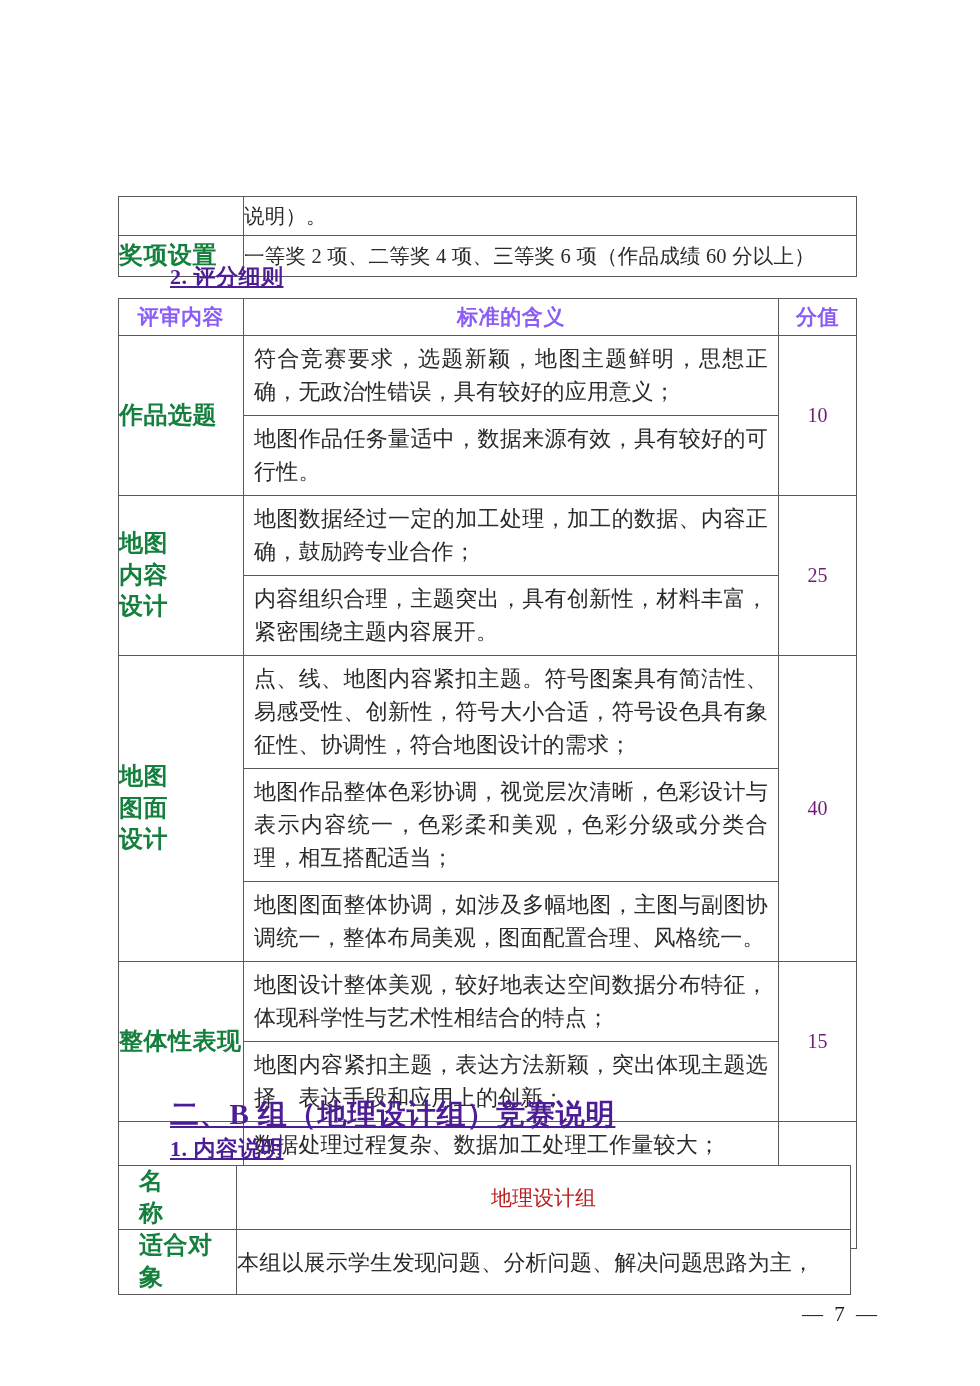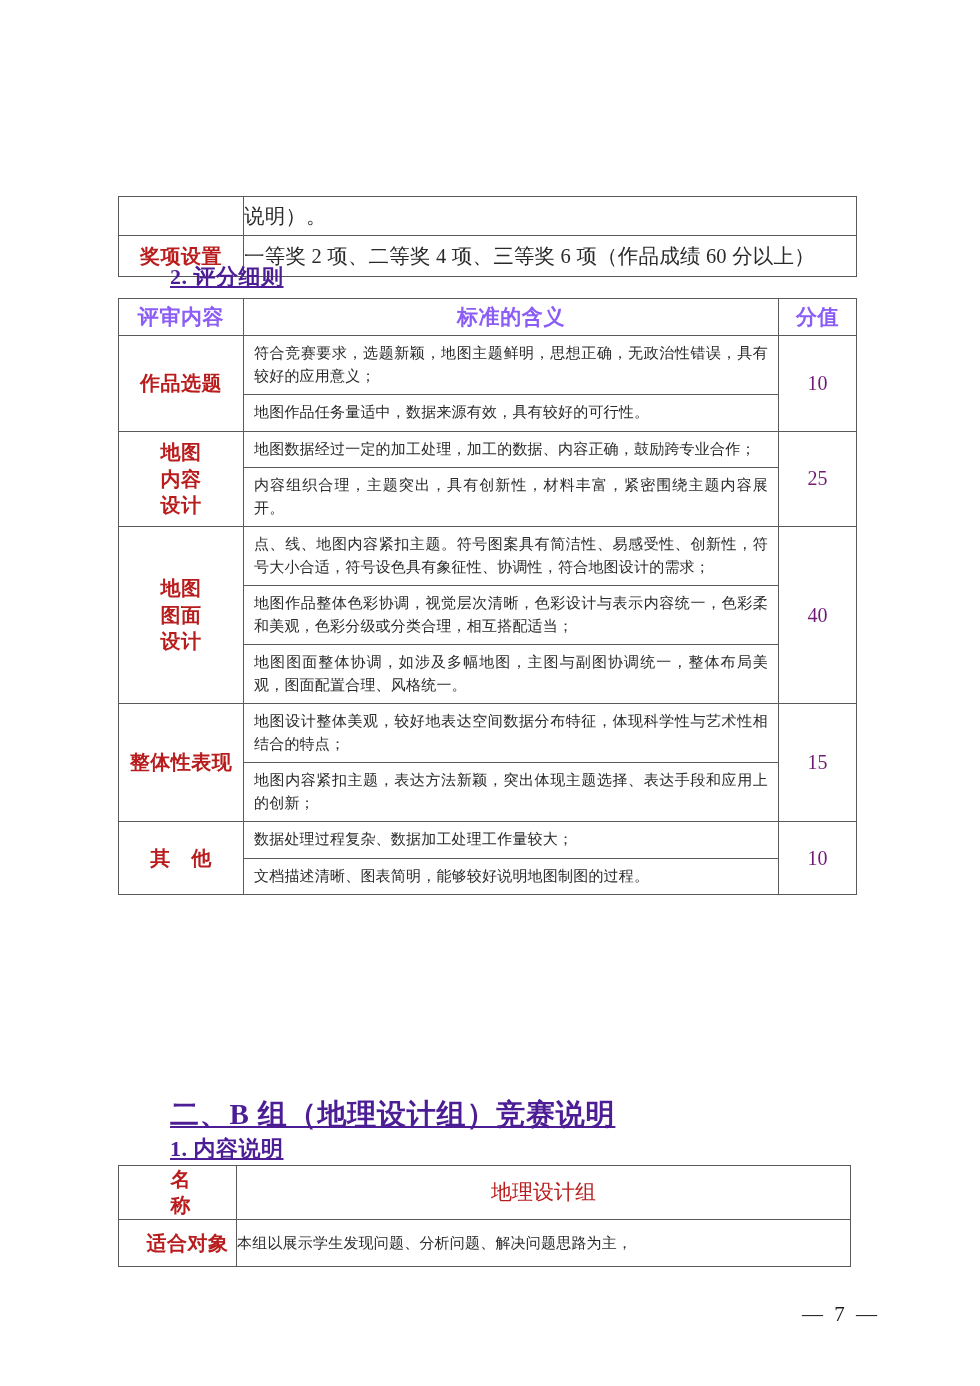--- a/index.html
+++ b/index.html
@@ -36,32 +36,31 @@
     padding: 0;
     vertical-align: middle;
   }
 
   .cell-pad {
     padding: 5px 9px 6px 9px;
   }
 
   
   .lbl {
-    text-align: center;
     font-weight: bold;
-    font-size: 20px;
+    font-size: 24px;
     line-height: 1.32;
     letter-spacing: 0.5px;
-    color: #b91c1c;
+    color: #15803d;
   }
   .lbl-stack span { display: block; }
 
   
   .body-txt {
-    font-size: 15px;
+    font-size: 22px;
     line-height: 1.5;
     text-align: justify;
     text-justify: inter-ideograph;
     color: #2a2a2a;
     letter-spacing: 0.2px;
   }
 
   
   .score {
     text-align: center;

